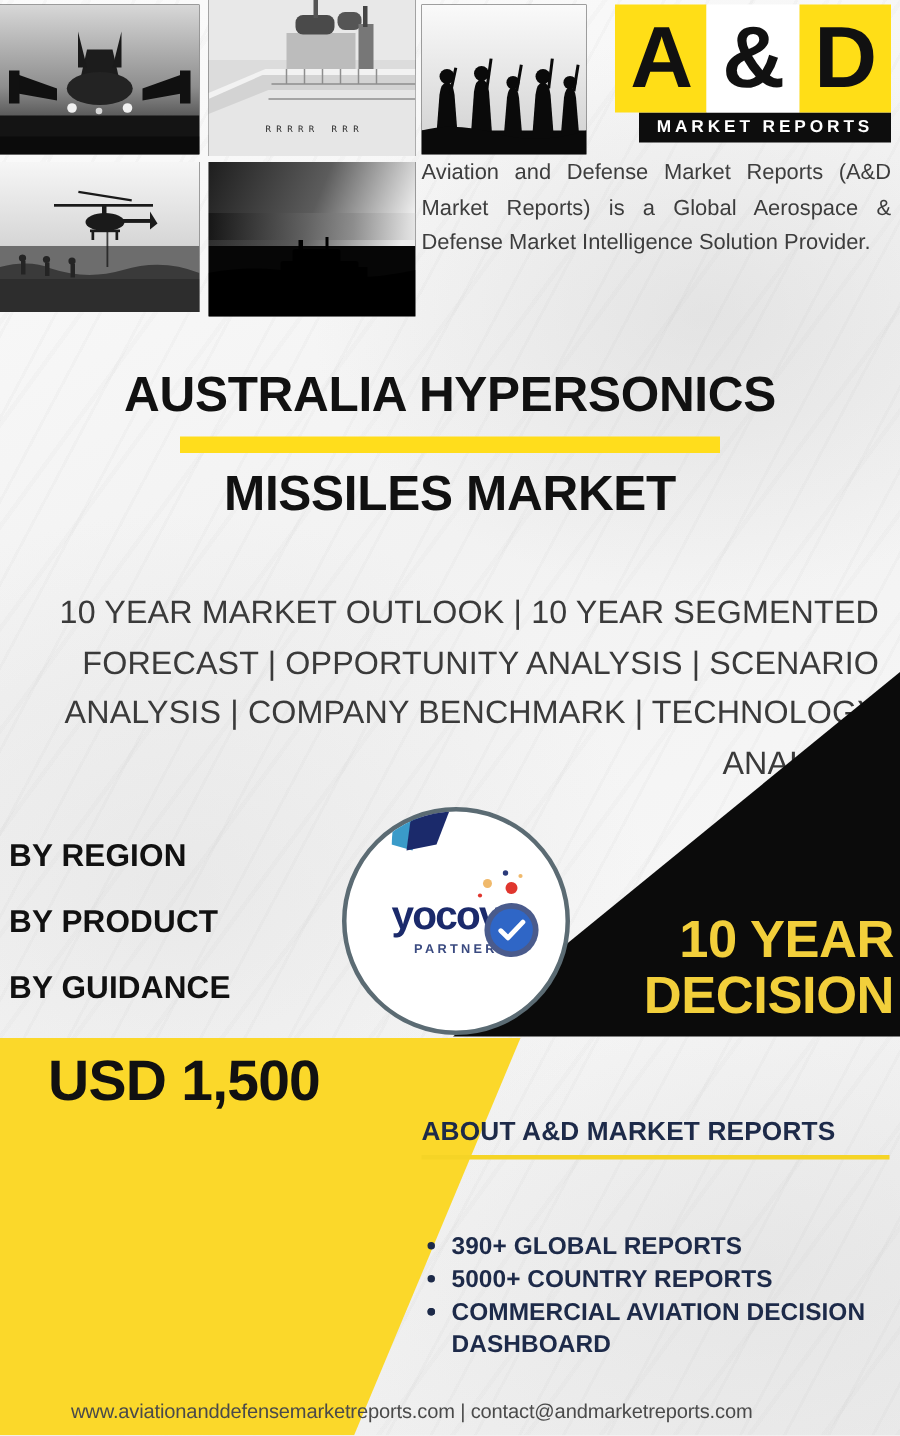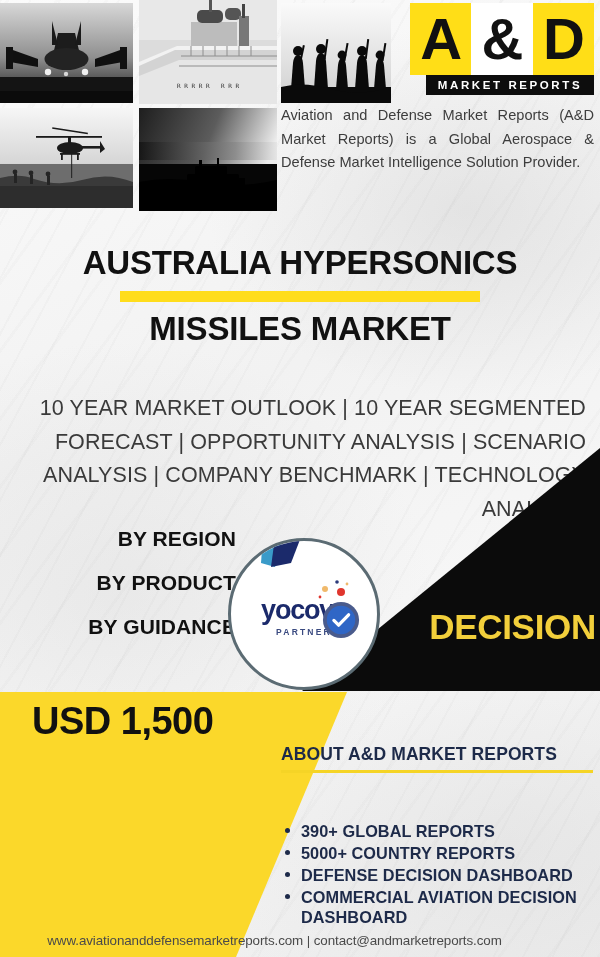--- a/index.html
+++ b/index.html
@@ -81,21 +81,21 @@
     pointer-events:none;
   }
 
   
   .band-yellow{
     position:absolute; left:0; top:0; width:600px; height:957px;
     pointer-events:none;
   }
 
   
-  .bylines{ position:absolute; left:6px; top:528px; width:230px;text-align:right; }
+  .bylines{ position:absolute; left:6px; top:560px; width:230px; }
   .byline{ font-weight:800; font-size:21px; color:#111; line-height:1.0; margin-bottom:23px; letter-spacing:.1px;}
 
   
   .yocova{
     position:absolute; left:228px; top:538px; width:152px; height:152px;
     border-radius:50%; background:#fff; border:3px solid #5b6b73;
     overflow:hidden;
   }
   .yo-flag{ position:absolute; left:30px; top:-4px; }
   .yo-word{
@@ -361,40 +361,40 @@
     <svg class="yo-seal" viewBox="0 0 40 40">
       <g fill="#4a5b8c">
         <circle cx="20" cy="20" r="19"></circle>
       </g>
       <circle cx="20" cy="20" r="15" fill="#2F66C6"></circle>
       <path d="M12.5 20.5 l5 5 l10.5 -11" stroke="#fff" stroke-width="3.4" fill="none" stroke-linecap="round" stroke-linejoin="round"></path>
     </svg>
   </div>
 
   <div class="forecast">
+    <div>10 YEAR</div>
     <div>DECISION</div>
   </div>
 
   <div class="price">USD 1,500</div>
 
   <div class="about">
     <div class="about-h">ABOUT A&amp;D MARKET REPORTS</div>
     <div class="about-rule"></div>
     <ul class="about-list">
       <li>
         <span class="bullet"></span>
         <span>390+ GLOBAL REPORTS</span>
       </li>
       <li>
         <span class="bullet"></span>
         <span>5000+ COUNTRY REPORTS</span>
       </li>
       <li>
         <span class="bullet"></span>
-        <span>DEFENSE DECISION DASHBOARD</span>
       </li>
       <li>
         <span class="bullet"></span>
         <span>COMMERCIAL AVIATION DECISION DASHBOARD</span>
       </li>
     </ul>
   </div>
 
   <div class="footer">www.aviationanddefensemarketreports.com | contact@andmarketreports.com</div>
 </div>

